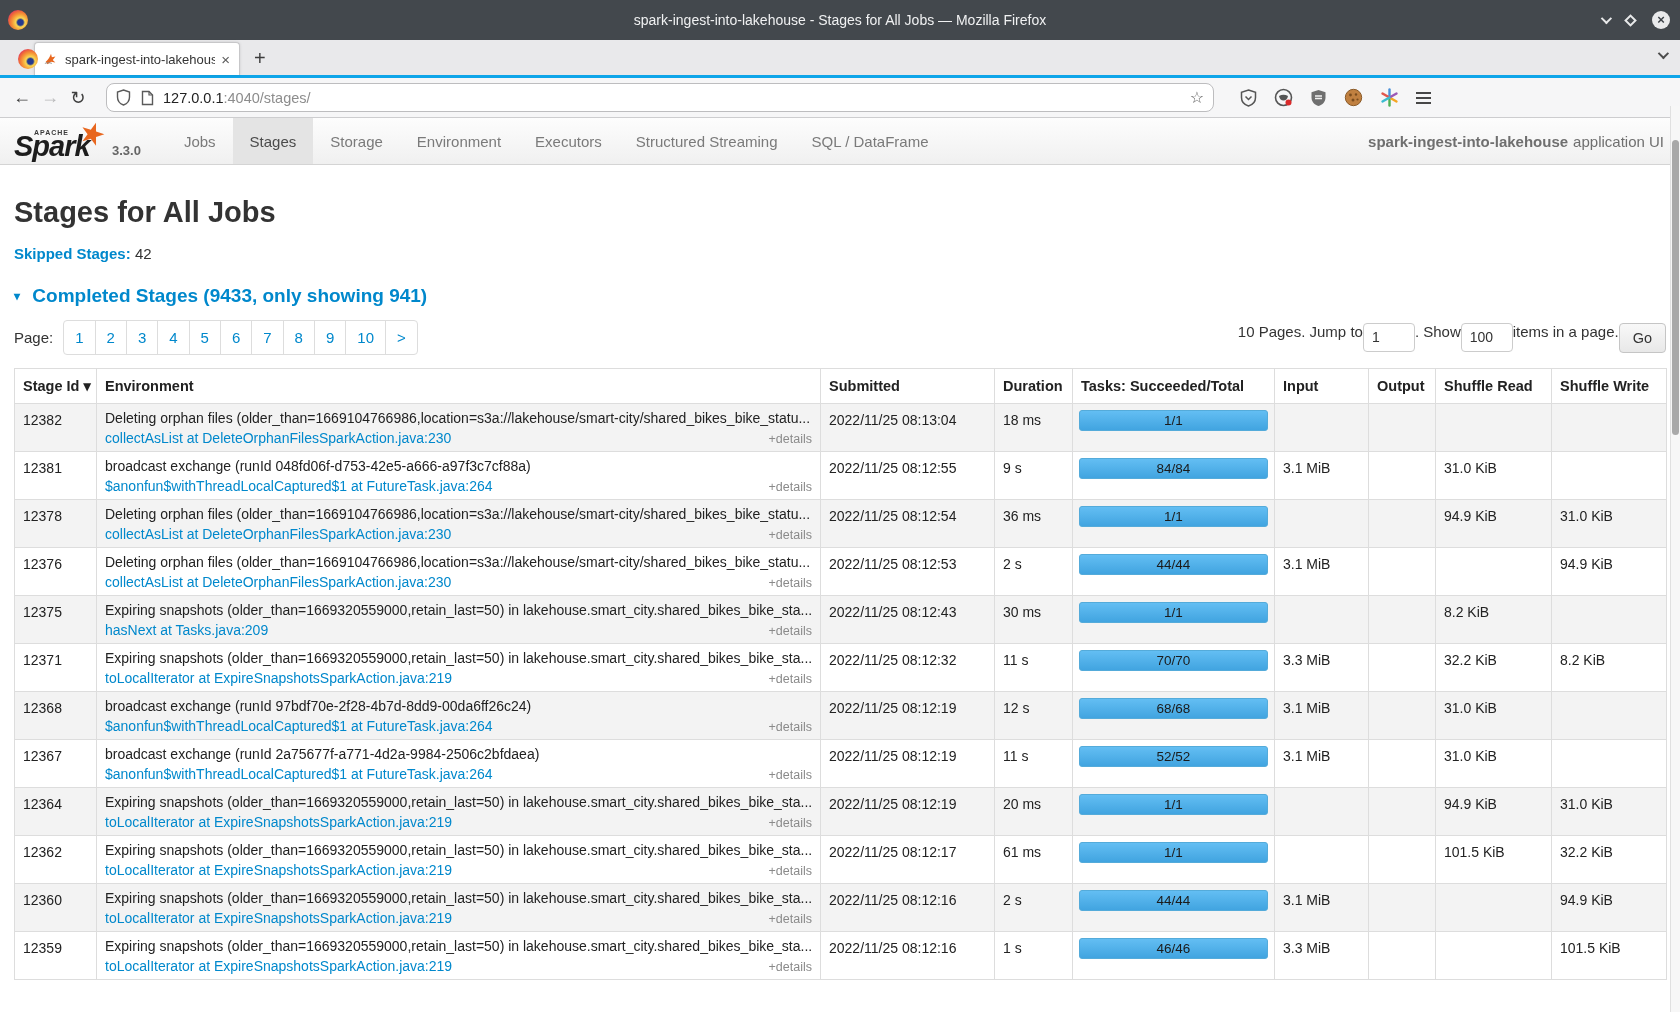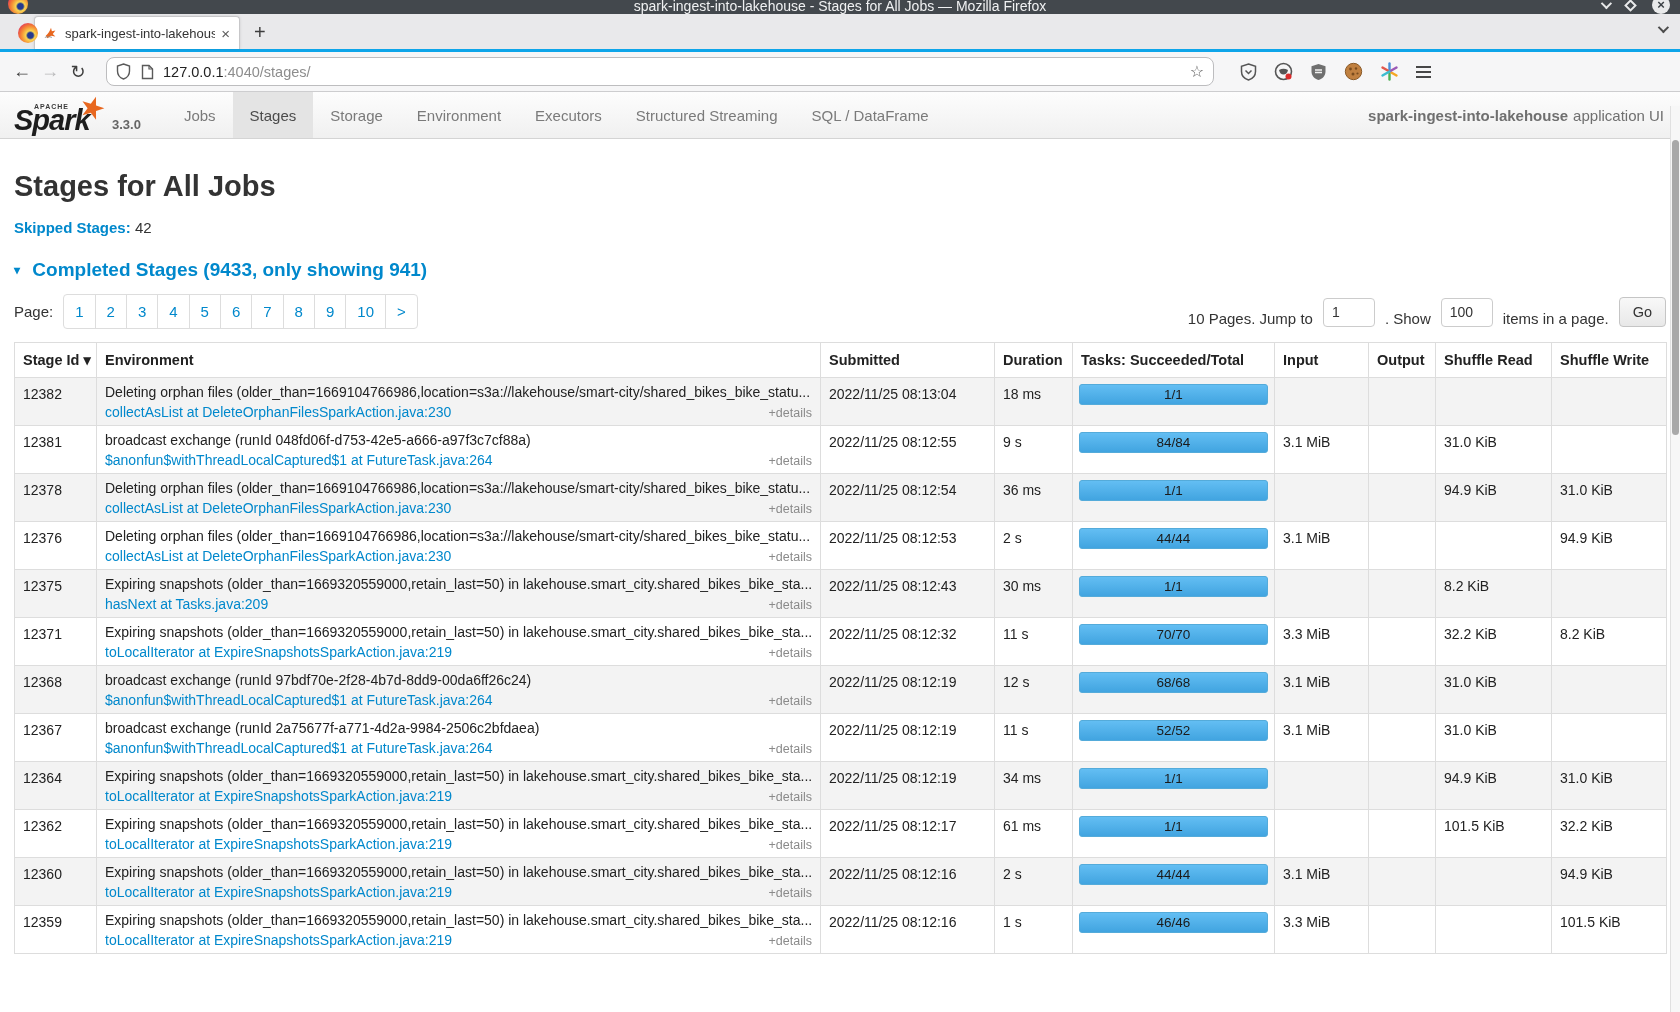--- a/index.html
+++ b/index.html
@@ -1,20 +1,20 @@
 <!DOCTYPE html>
 <html><head>
 <meta charset="utf-8">
 <style>
   * { box-sizing: border-box; margin:0; padding:0; }
   html,body { width:1680px; height:1012px; overflow:hidden; }
   body { font-family:"Liberation Sans", sans-serif; background:#fff; position:relative; }
 
   
-  .titlebar { height:14px; background:#43484d; display:flex; align-items:flex-end; position:relative; }
+  .titlebar { height:40px; background:#43484d; display:flex; align-items:center; position:relative; }
   .fx-logo { width:20px; height:20px; border-radius:50%; margin-left:8px; z-index:1;
     background: radial-gradient(circle at 62% 62%, #243a8f 0 16%, #f9d653 26%, #f59537 48%, #ef6c39 62%, #df2f66 82%, #a90f63 100%); }
   .tb-title { position:absolute; left:0; right:0; text-align:center; color:#f0f1f2; font-size:14px; }
   .tb-controls { margin-left:auto; display:flex; align-items:center; gap:17px; margin-right:10px; z-index:1; }
   .chev { width:8px; height:8px; border-right:2px solid #e8e9ea; border-bottom:2px solid #e8e9ea; transform:rotate(45deg) translateY(-2px); display:inline-block; }
   .ctl-max { width:9px; height:9px; border:2px solid #e8e9ea; transform:rotate(45deg); display:inline-block; }
   .ctl-close { width:18px; height:18px; border-radius:50%; background:#e9eaeb; color:#3b4045; font-size:13px; line-height:17px; text-align:center; font-weight:bold; }
 
   
   .tabstrip { height:38px; background:#e9e9eb; border-bottom:3px solid #0ea5e9; display:flex; align-items:flex-end; position:relative; }
@@ -63,21 +63,21 @@
   .summary-line { font-size:15px; color:#333; margin:7px 0; }
   .summary-line .lbl { color:#0088cc; font-weight:bold; }
   .section-head { margin:23px 0 13px; font-size:19px; font-weight:bold; color:#0088cc; cursor:pointer; }
   .section-head .arrow { font-size:12px; margin-right:7px; vertical-align:2px; }
 
   .pager-row { display:flex; align-items:center; justify-content:space-between; margin-bottom:13px; }
   .pager-left { display:flex; align-items:center; font-size:15px; color:#333; }
   .page-group { display:flex; margin-left:10px; border:1px solid #ddd; border-radius:4px; overflow:hidden; background:#fff; }
   .page-btn { min-width:14px; padding:8px 11px; text-align:center; font-size:15px; color:#0088cc; border-left:1px solid #ddd; cursor:pointer; }
   .page-btn:first-child { border-left:none; }
-  .pager-right { display:flex; align-items:flex-end; font-size:15px; color:#333; gap:10px; }
+  .pager-right { display:flex; align-items:flex-start; font-size:15px; color:#333; gap:0; }
   .num-input { width:52px; height:29px; border:1px solid #ccc; border-radius:4px; padding:0 8px; font-size:14px; color:#333; font-family:"Liberation Sans",sans-serif; }
   .go-btn { padding:6px 13px; background:linear-gradient(#f8f8f8,#e8e8e8); border:1px solid #c5c5c5; border-radius:4px; font-size:14.5px; color:#333; cursor:pointer; }
 
   table.stages { border-collapse:collapse; width:1652px; table-layout:fixed; }
   .stages th, .stages td { border:1px solid #ddd; }
   .stages th { text-align:left; padding:9px 8px; font-size:14.5px; color:#222; background:#fff; cursor:pointer; white-space:nowrap; overflow:hidden; }
   .stages td { vertical-align:top; padding:8px 8px; font-size:14px; color:#222; }
   .stages tbody tr:nth-child(odd) { background:#f3f3f3; }
   .c-desc { padding:6px 8px 5px !important; }
   .desc-line { white-space:nowrap; overflow:hidden; }
@@ -416,21 +416,21 @@
         <tr>
           <td class="c-id">12364</td>
           <td class="c-desc">
        <div class="desc-line">Expiring snapshots (older_than=1669320559000,retain_last=50) in lakehouse.smart_city.shared_bikes_bike_sta...</div>
        <div class="desc-sub">
          <a class="lnk">toLocalIterator at ExpireSnapshotsSparkAction.java:219</a>
          <span class="details">+details</span>
        </div>
      </td>
           <td class="c-sub">2022/11/25 08:12:19</td>
-          <td class="c-dur">34 ms</td>
+          <td class="c-dur">20 ms</td>
           <td class="c-tasks">
        <div class="pbar">1/1</div>
      </td>
           <td class="c-in"></td>
           <td class="c-out"></td>
           <td class="c-sr">94.9 KiB</td>
           <td class="c-sw">31.0 KiB</td>
         </tr>
         <tr>
           <td class="c-id">12362</td>

